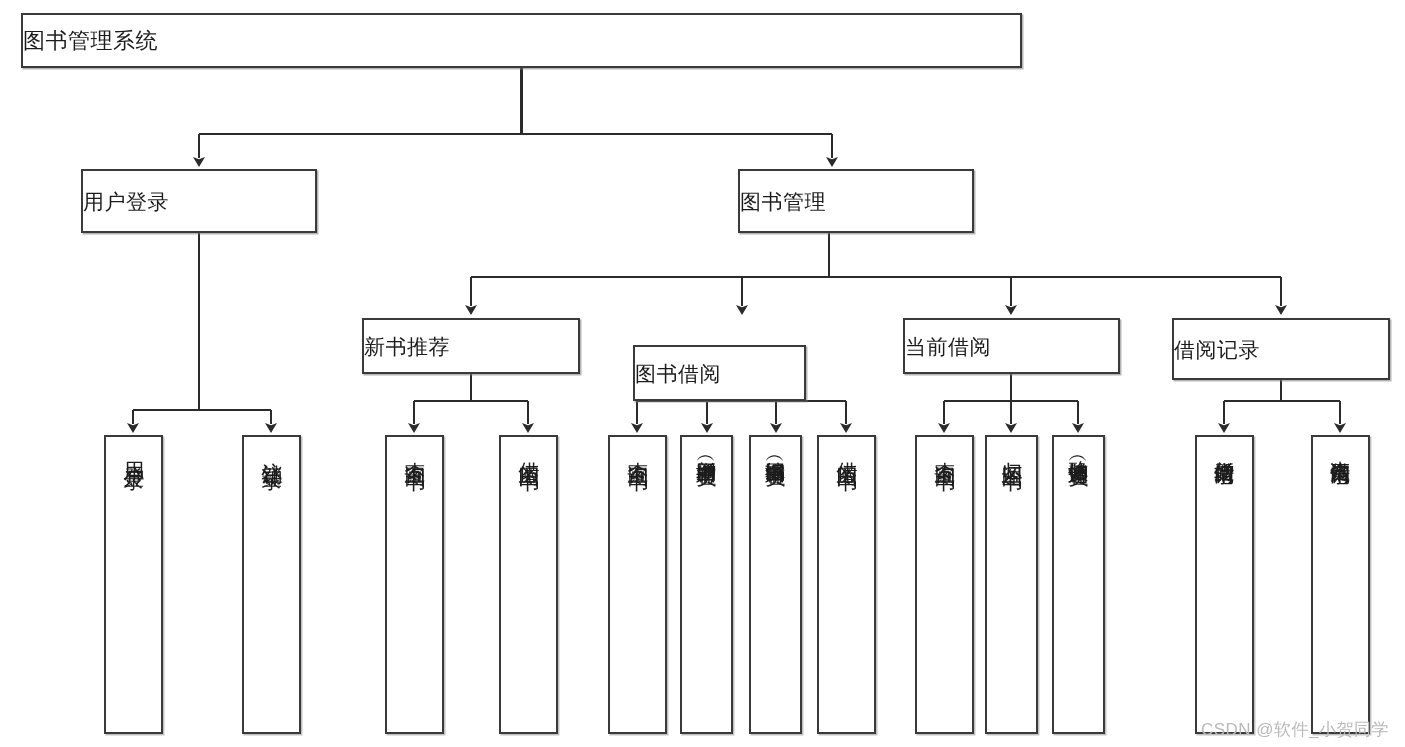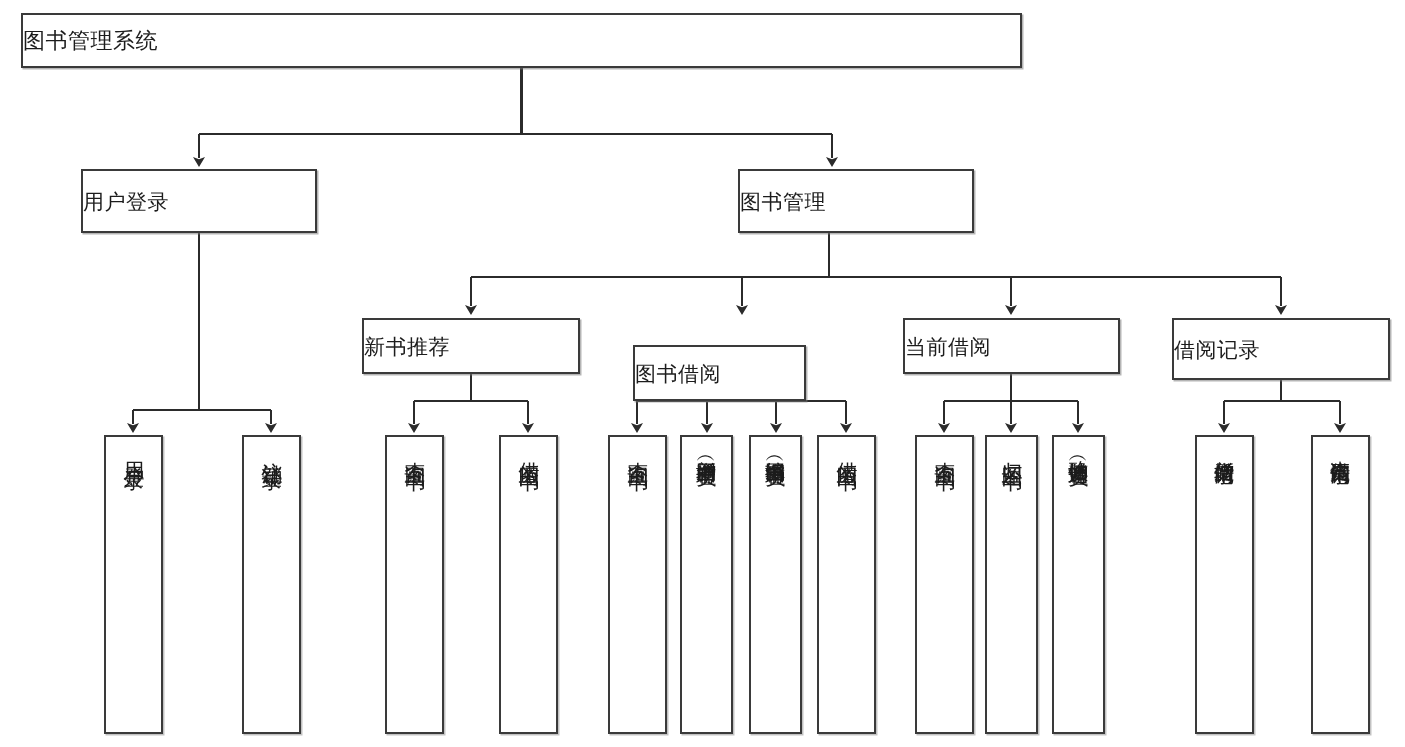--- a/index.html
+++ b/index.html
@@ -178,14 +178,15 @@
     <span class="label">确认归还（管理员）</span>
   </div>
 
   <div class="node v tall" style="left:1195px;top:435px;width:59px;height:299px;">
     <span class="label">新增借阅记录</span>
   </div>
   <div class="node v tall" style="left:1311px;top:435px;width:59px;height:299px;">
     <span class="label">查询借阅记录</span>
   </div>
 
+  <div id="watermark">CSDN @软件_小贺同学</div>
 
 </div>
 
 </body></html>

